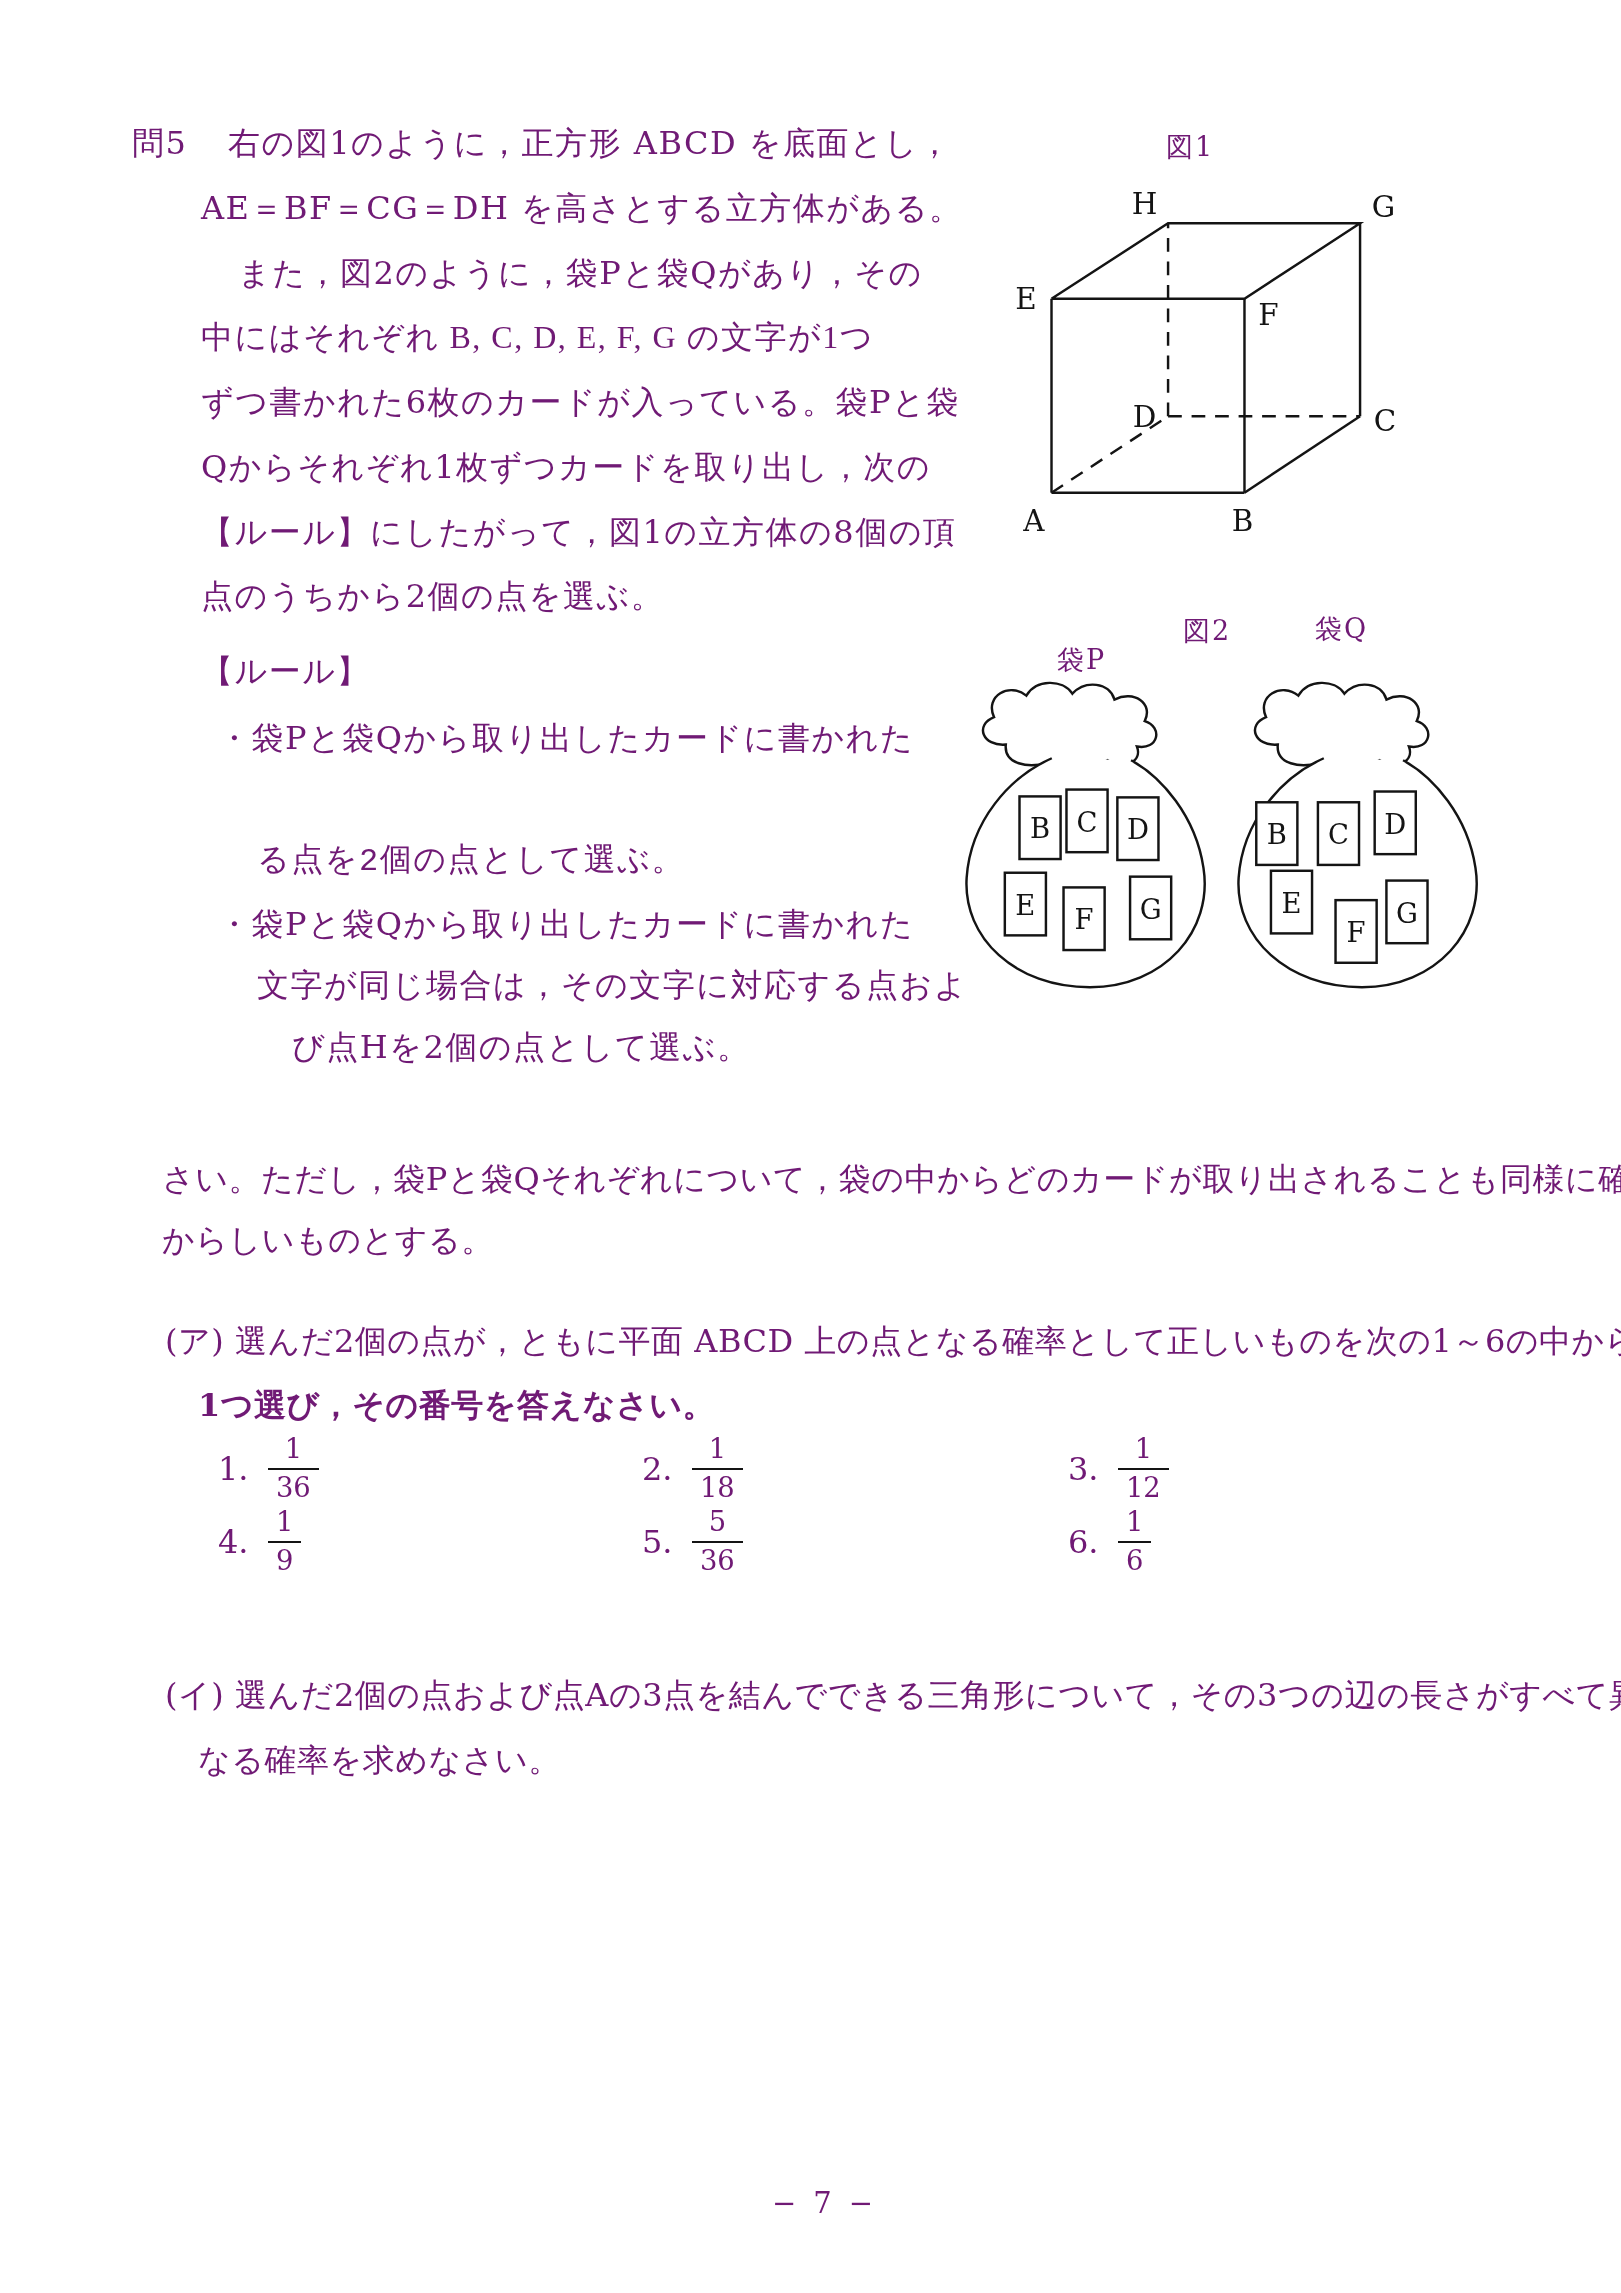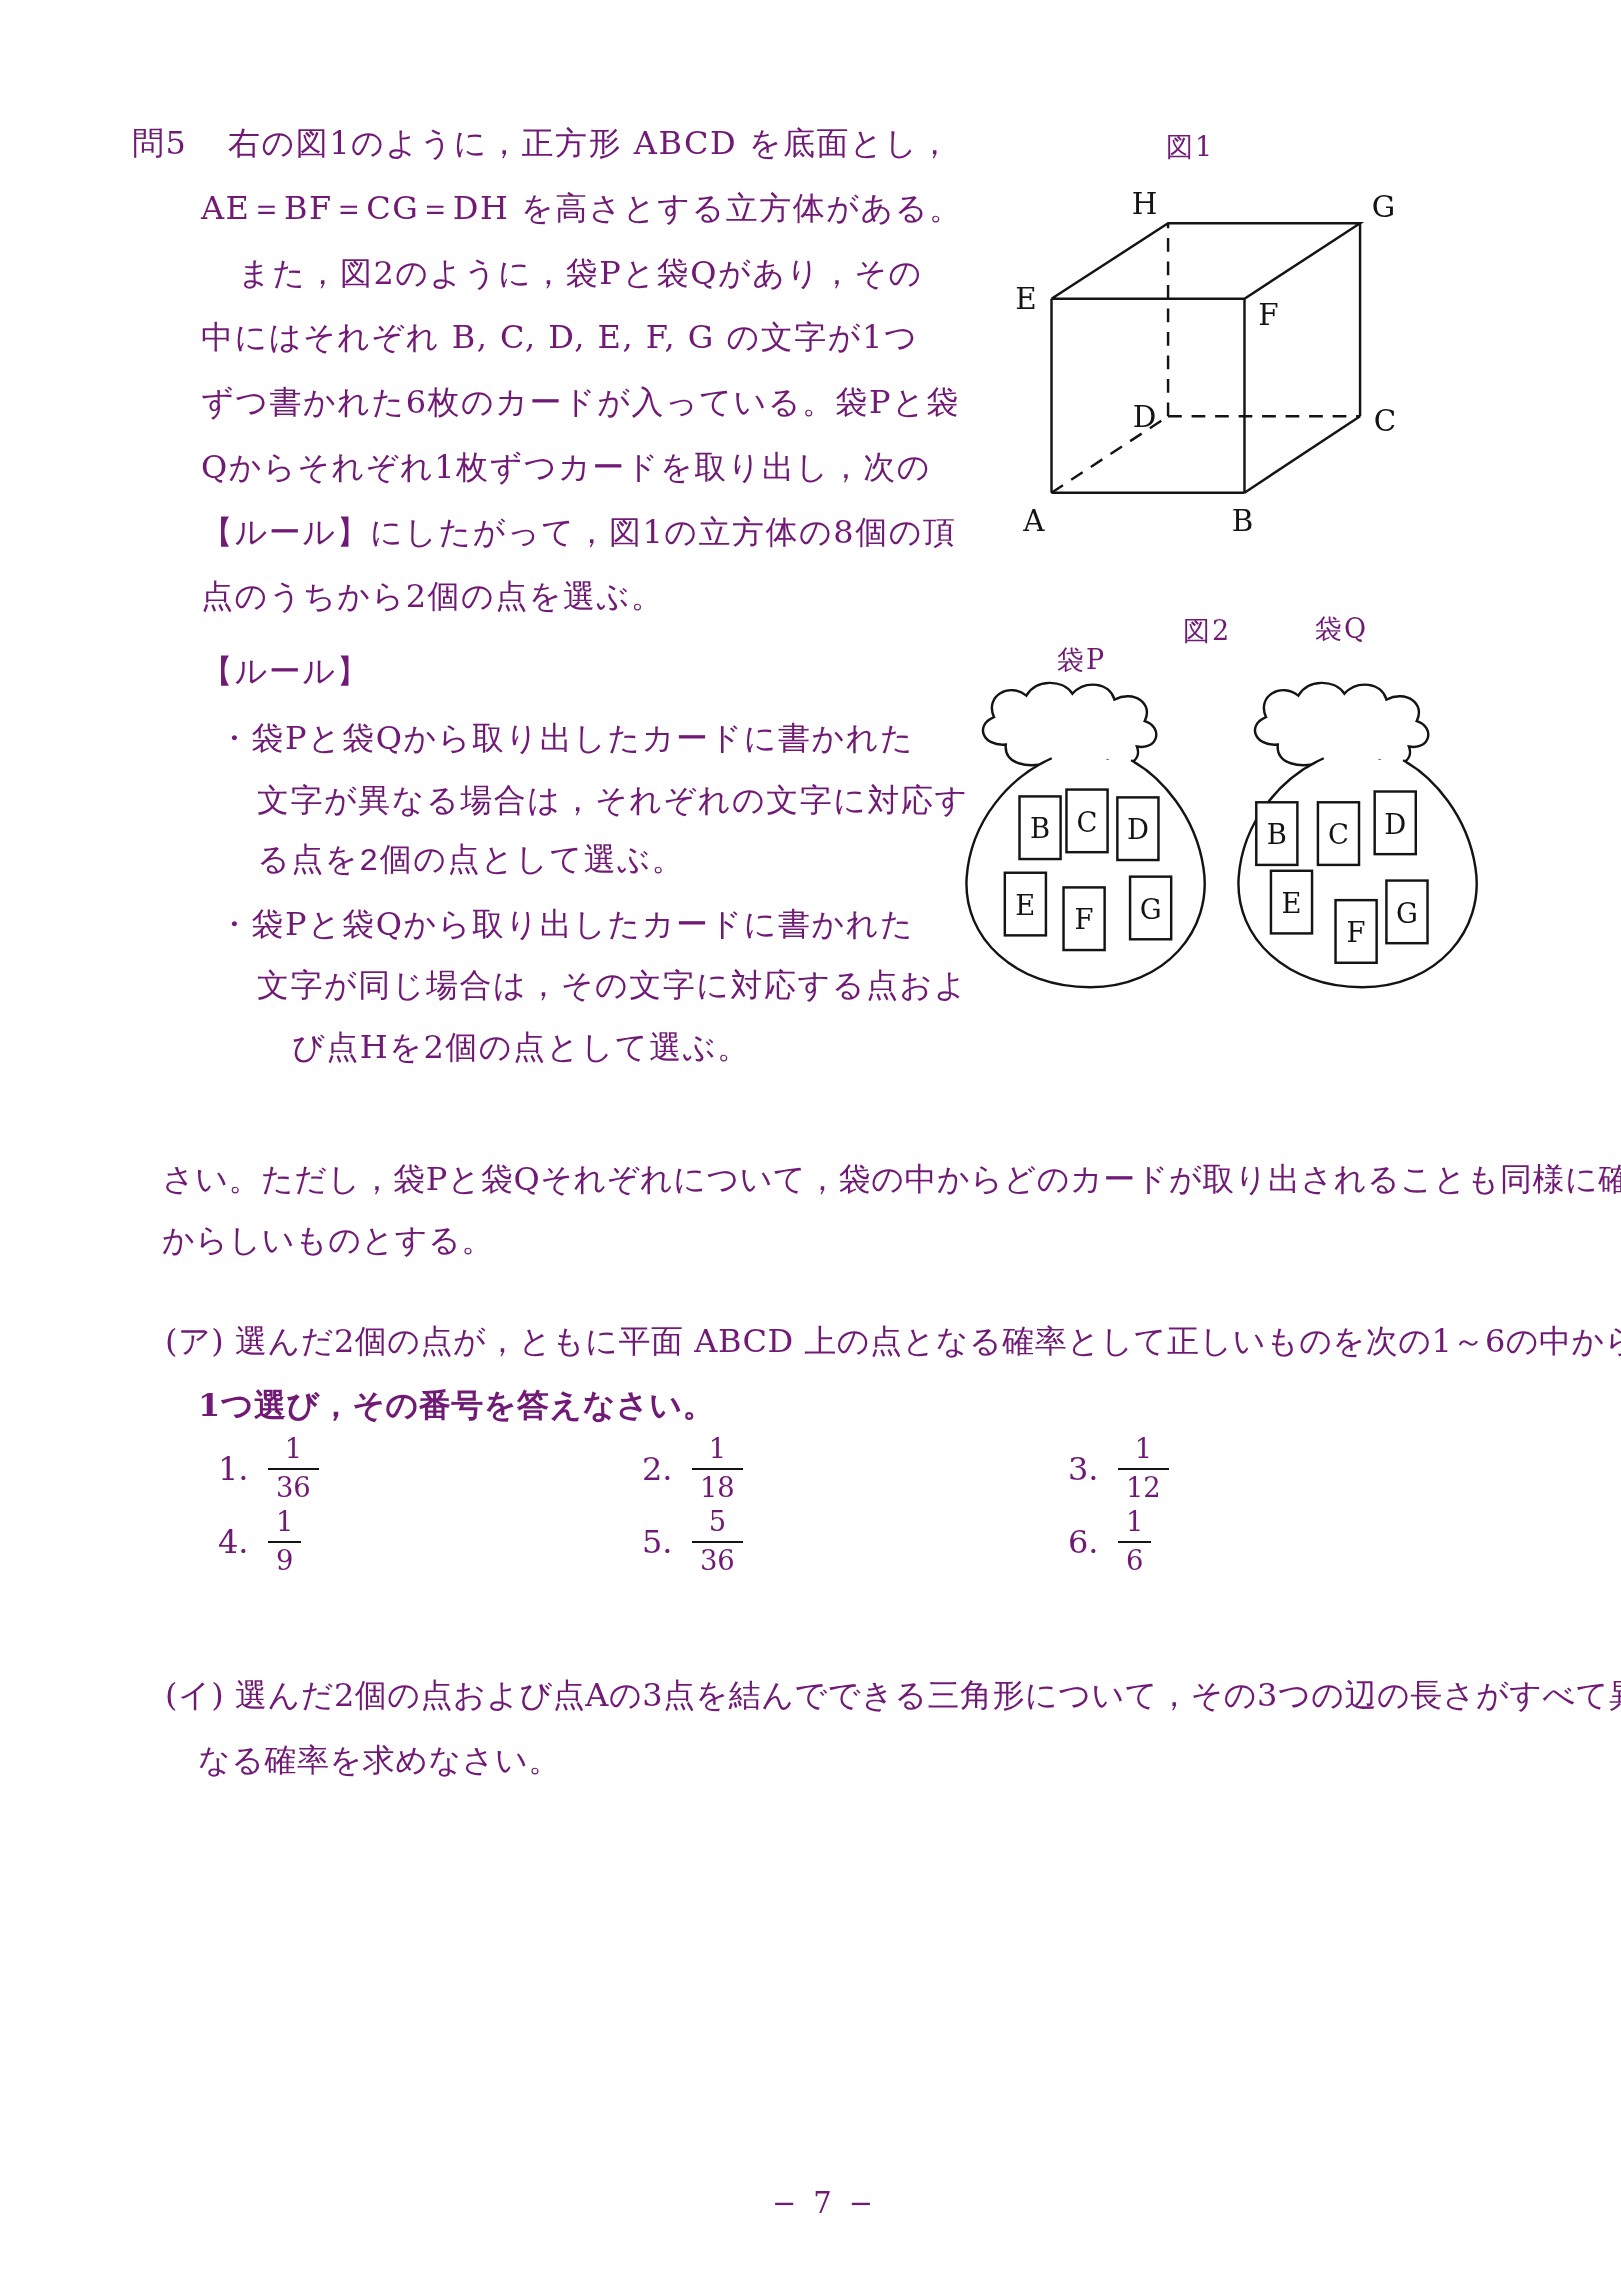--- a/index.html
+++ b/index.html
@@ -32,29 +32,28 @@
 </style>
 </head>
 <body>
 
 <div id="page">
 
   <div class="t" style="left:132px; top:127px;">問5</div>
   <div class="t" style="left:228px; top:127px;">右の図1のように，正方形 ABCD を底面とし，</div>
   <div class="t" style="left:201px; top:192px;">AE＝BF＝CG＝DH を高さとする立方体がある。</div>
   <div class="t" style="left:238px; top:257px;">また，図2のように，袋Pと袋Qがあり，その</div>
-  <div class="t" style="left:201px; top:321px;">中にはそれぞれ B, C, D, E, F, G の文字が1つ</div>
+  <div class="t" style="left:201px; top:321px;font-family:Liberation Serif, serif;">中にはそれぞれ B, C, D, E, F, G の文字が1つ</div>
   <div class="t" style="left:201px; top:386px;">ずつ書かれた6枚のカードが入っている。袋Pと袋</div>
   <div class="t" style="left:201px; top:451px;">Qからそれぞれ1枚ずつカードを取り出し，次の</div>
   <div class="t" style="left:201px; top:516px;">【ルール】にしたがって，図1の立方体の8個の頂</div>
   <div class="t" style="left:201px; top:580px;">点のうちから2個の点を選ぶ。</div>
 
   <div class="t" style="left:201px; top:655px;">【ルール】</div>
   <div class="t" style="left:218px; top:722px;">・袋Pと袋Qから取り出したカードに書かれた</div>
-  <div class="t" style="left:257px; top:784px;">文字が異なる場合は，それぞれの文字に対応す</div>
   <div class="t" style="left:257px; top:846px;font-family:Liberation Mono, monospace;">る点を2個の点として選ぶ。</div>
   <div class="t" style="left:218px; top:908px;">・袋Pと袋Qから取り出したカードに書かれた</div>
   <div class="t" style="left:257px; top:969px;">文字が同じ場合は，その文字に対応する点およ</div>
   <div class="t" style="left:257px; top:1031px;margin-left:35px;">び点Hを2個の点として選ぶ。</div>
 
   <div class="fig-title" style="left:1166px; top:129px;">図1</div>
 
   <svg style="left:980px; top:176px;" width="431" height="363" viewBox="0 0 440 370">
 
     <polyline class="edge" points="73,125 192,48 388,48 270,125 73,125"></polyline>

